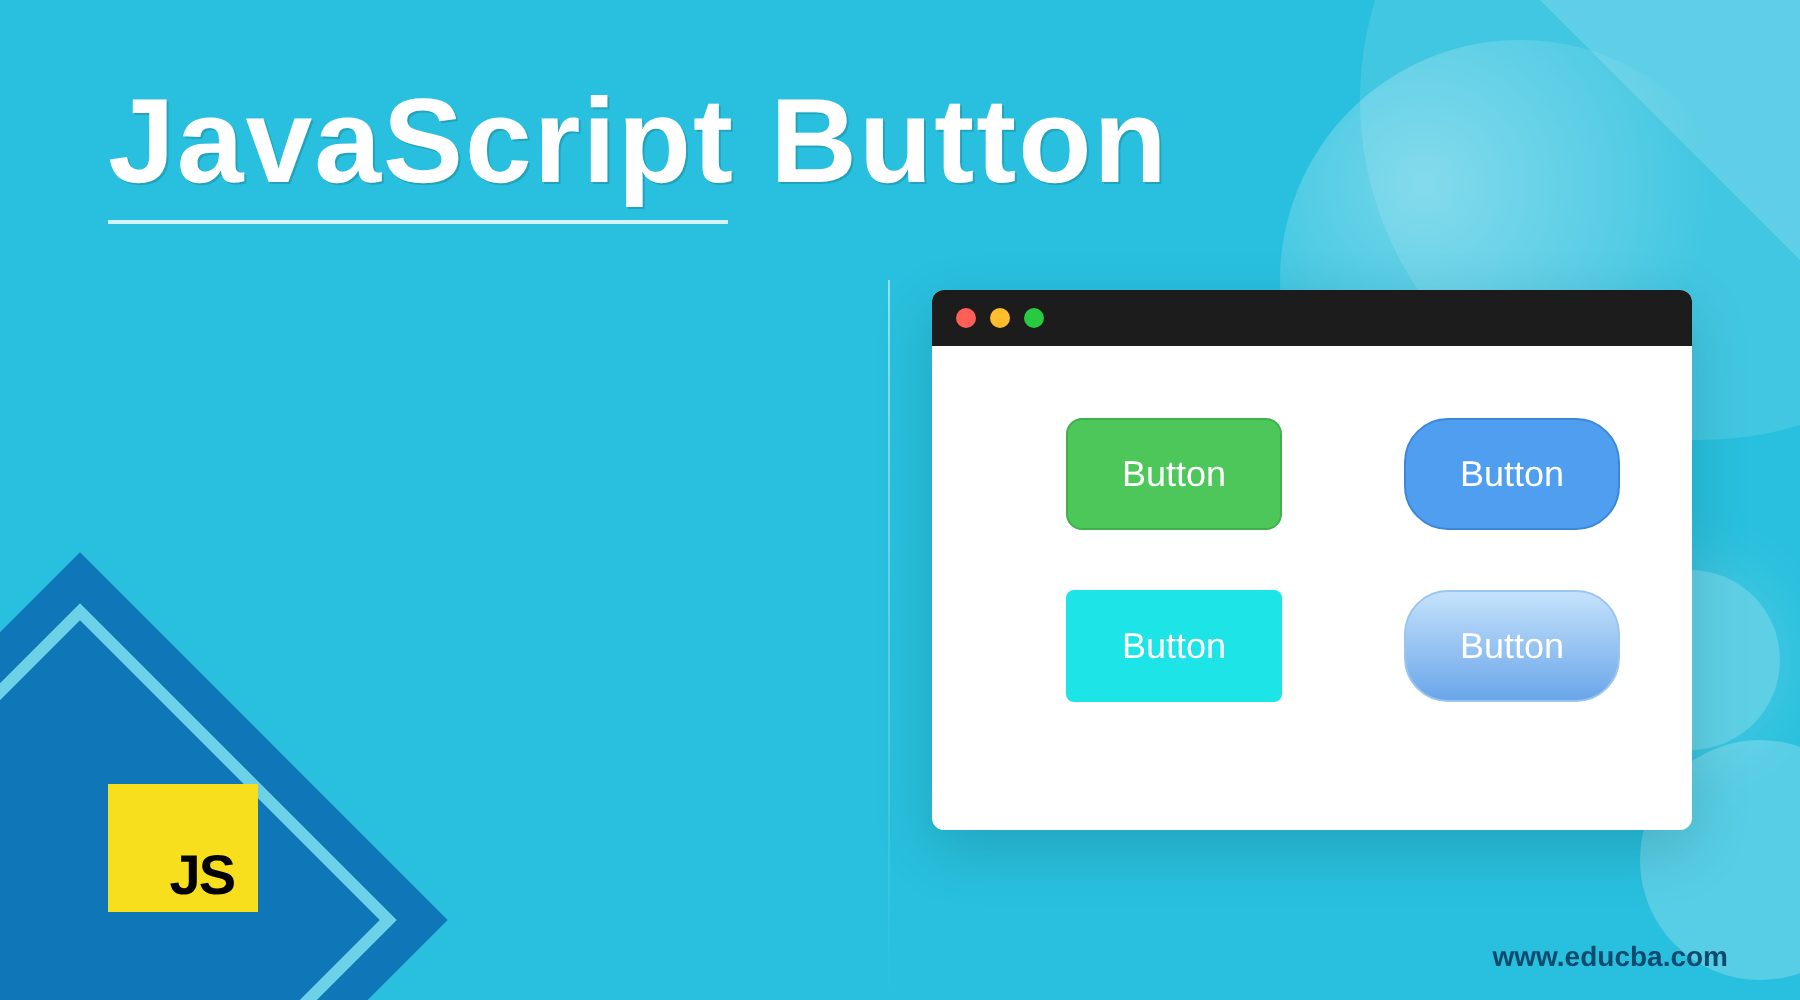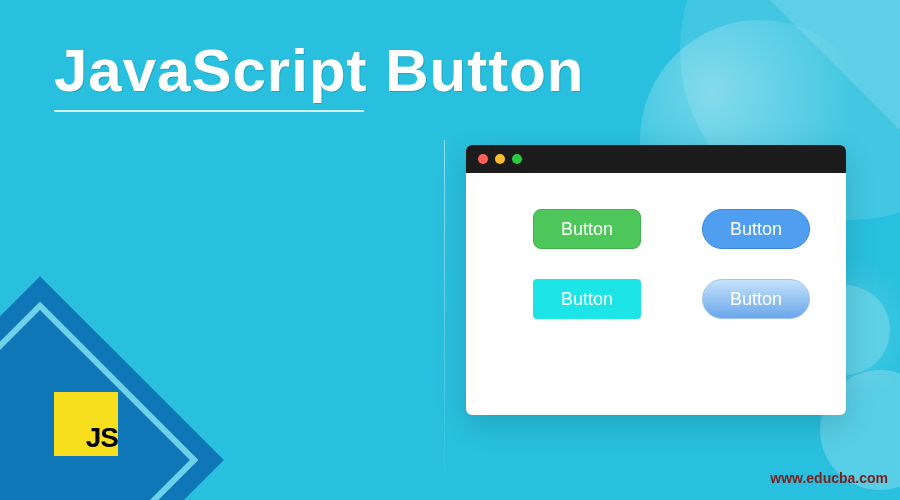--- a/index.html
+++ b/index.html
@@ -102,30 +102,30 @@
       width: 310px;
       height: 2px;
       background: rgba(255,255,255,0.8);
     }
     
     
     .js-logo {
       position: absolute;
       left: 54px;
       bottom: 44px;
-      width: 64px;
+      width: 75px;
       height: 64px;
       background: #f7df1e;
       display: flex;
       align-items: flex-end;
       justify-content: flex-end;
       font-weight: 900;
       font-size: 28px;
       color: #000;
-      padding: 2px 0;
+      padding: 2px 12px;
       letter-spacing: -1px;
     }
     
     
     .browser {
       position: absolute;
       left: 466px;
       top: 145px;
       width: 380px;
       height: 270px;
@@ -147,21 +147,21 @@
     .dot-y { background: #ffbd2e; }
     .dot-g { background: #28ca41; }
     
     .button-grid {
       display: grid;
       grid-template-columns: 1fr 1fr;
       gap: 30px 30px;
       padding: 36px 36px;
     }
     .btn {
-      height: 40px;
+      height: 56px;
       display: flex;
       align-items: center;
       justify-content: center;
       color: #fff;
       font-size: 18px;
       font-weight: 400;
       cursor: pointer;
       margin-left: 31px;
     }
     .btn-green {
@@ -181,23 +181,23 @@
     .btn-grad {
       background: linear-gradient(to bottom, #c5e2fb, #6aa6ea);
       border-radius: 22px;
       color: #fff;
       border: 1px solid #9bc5ee;
     }
     
     
     .site-url {
       position: absolute;
-      right: 12px;
+      right: 36px;
       bottom: 14px;
-      color: #7f1d1d;
+      color: #0c4a6e;
       font-size: 14px;
       font-weight: 600;
     }
   </style>
 </head>
 <body>
 
 <div class="bg-circle-tr"></div>
 <div class="bg-triangle-tr"></div>
 <div class="bg-shine"></div>

